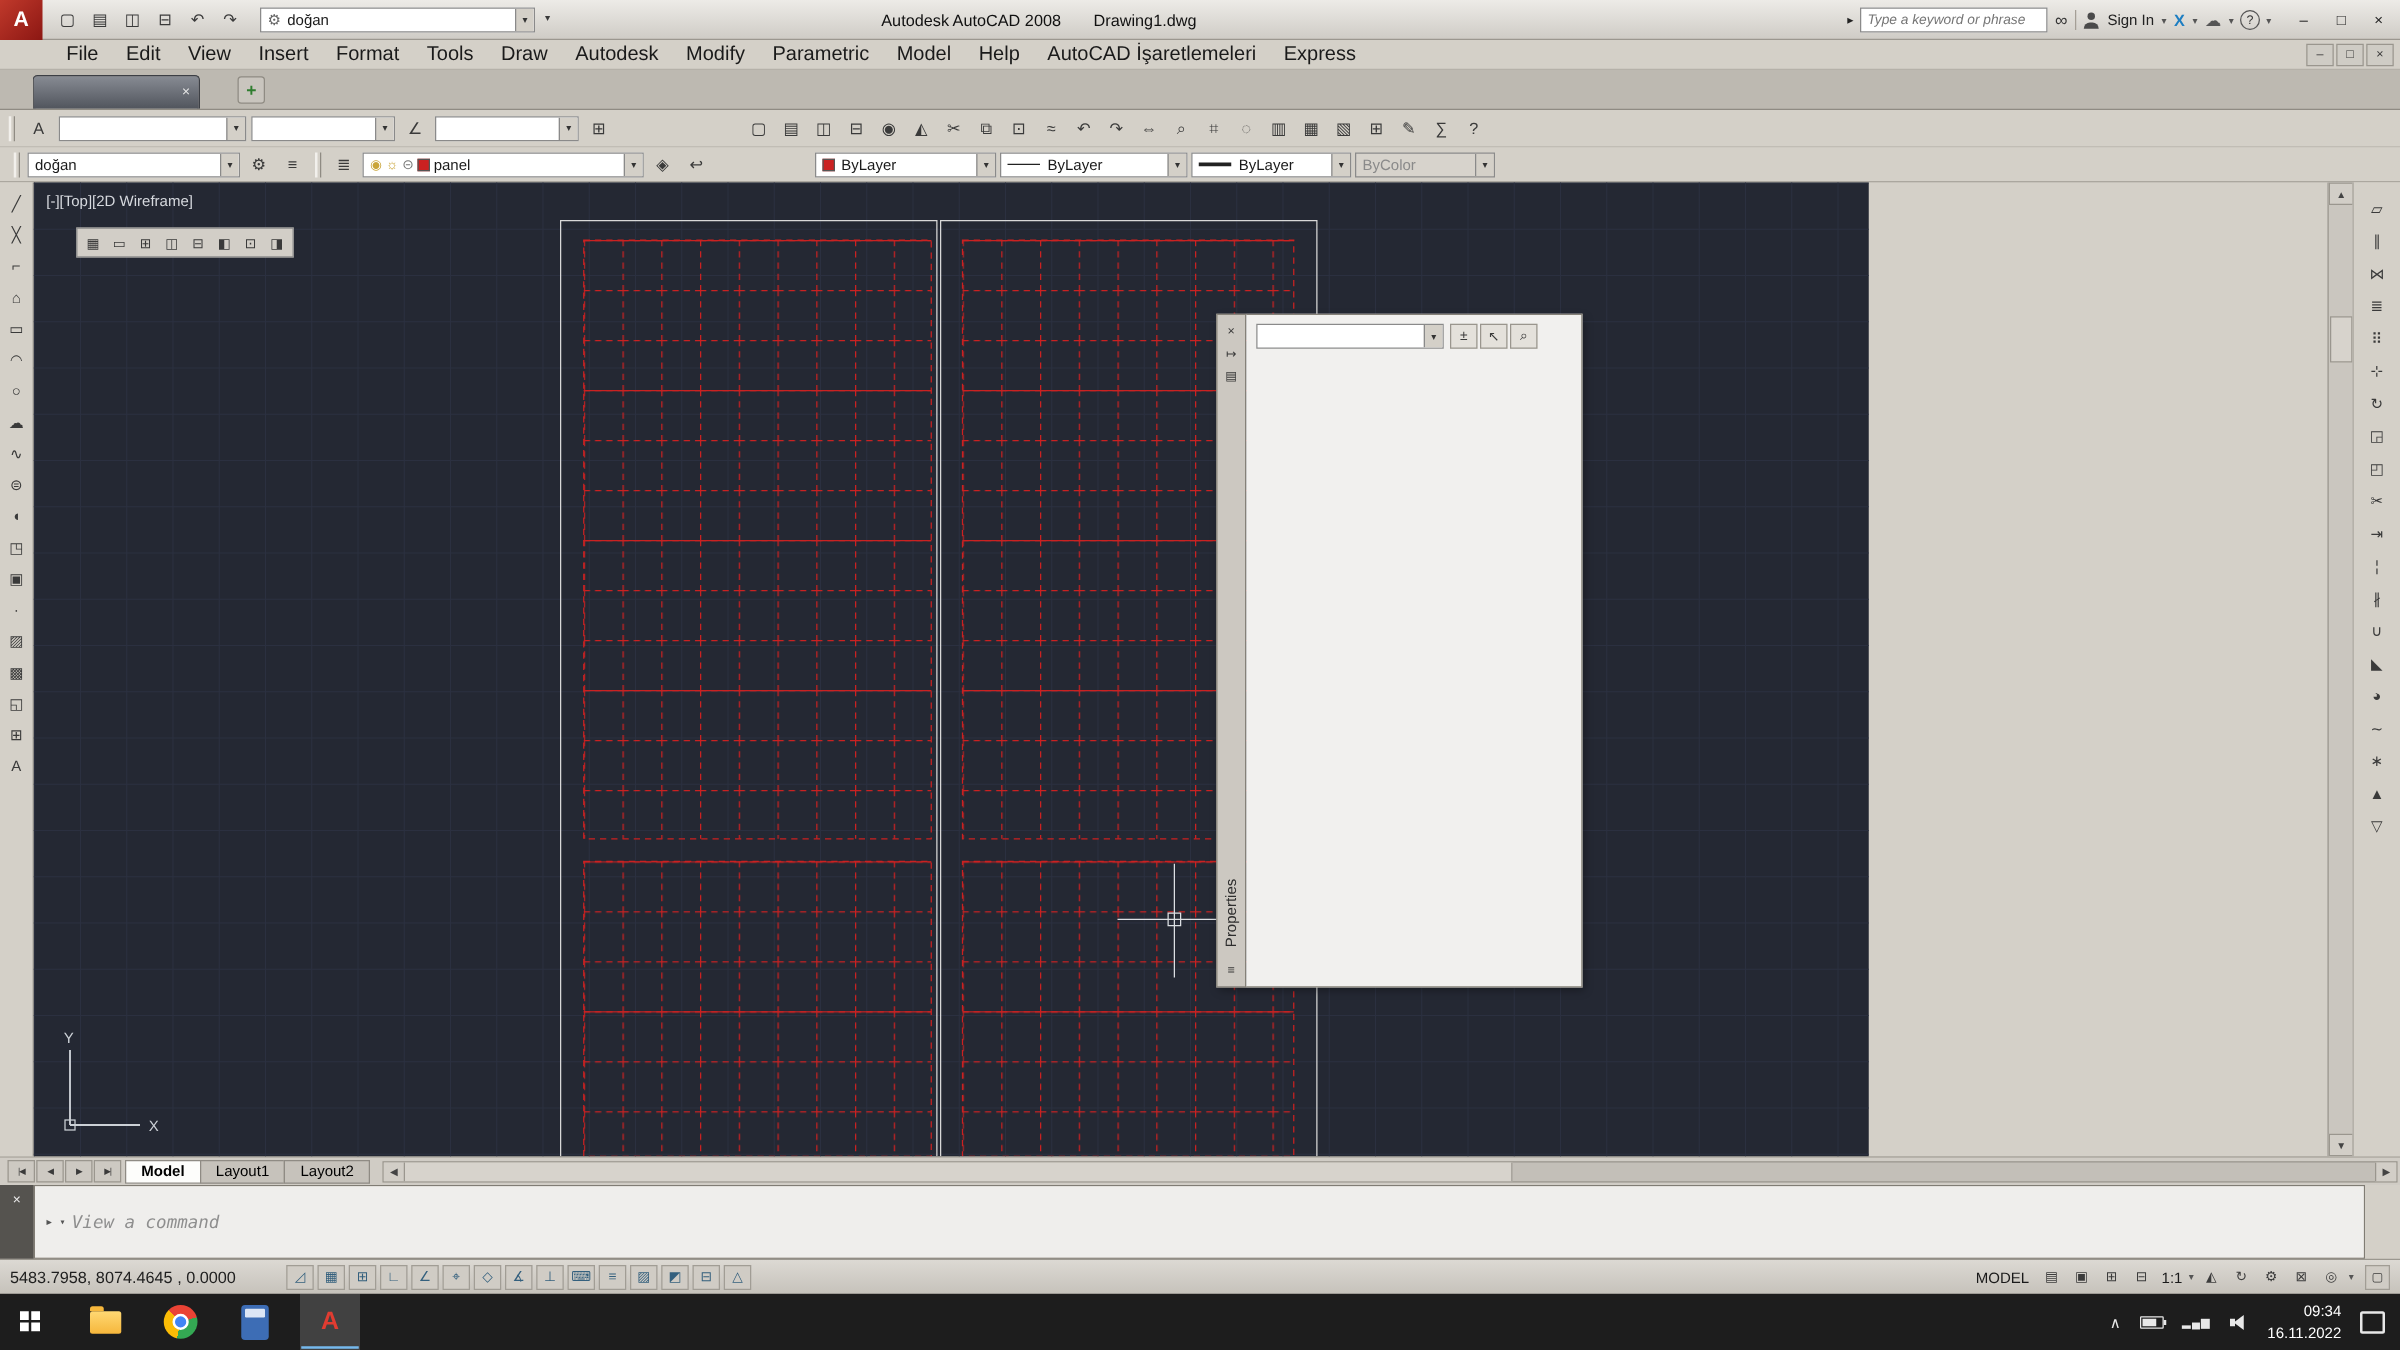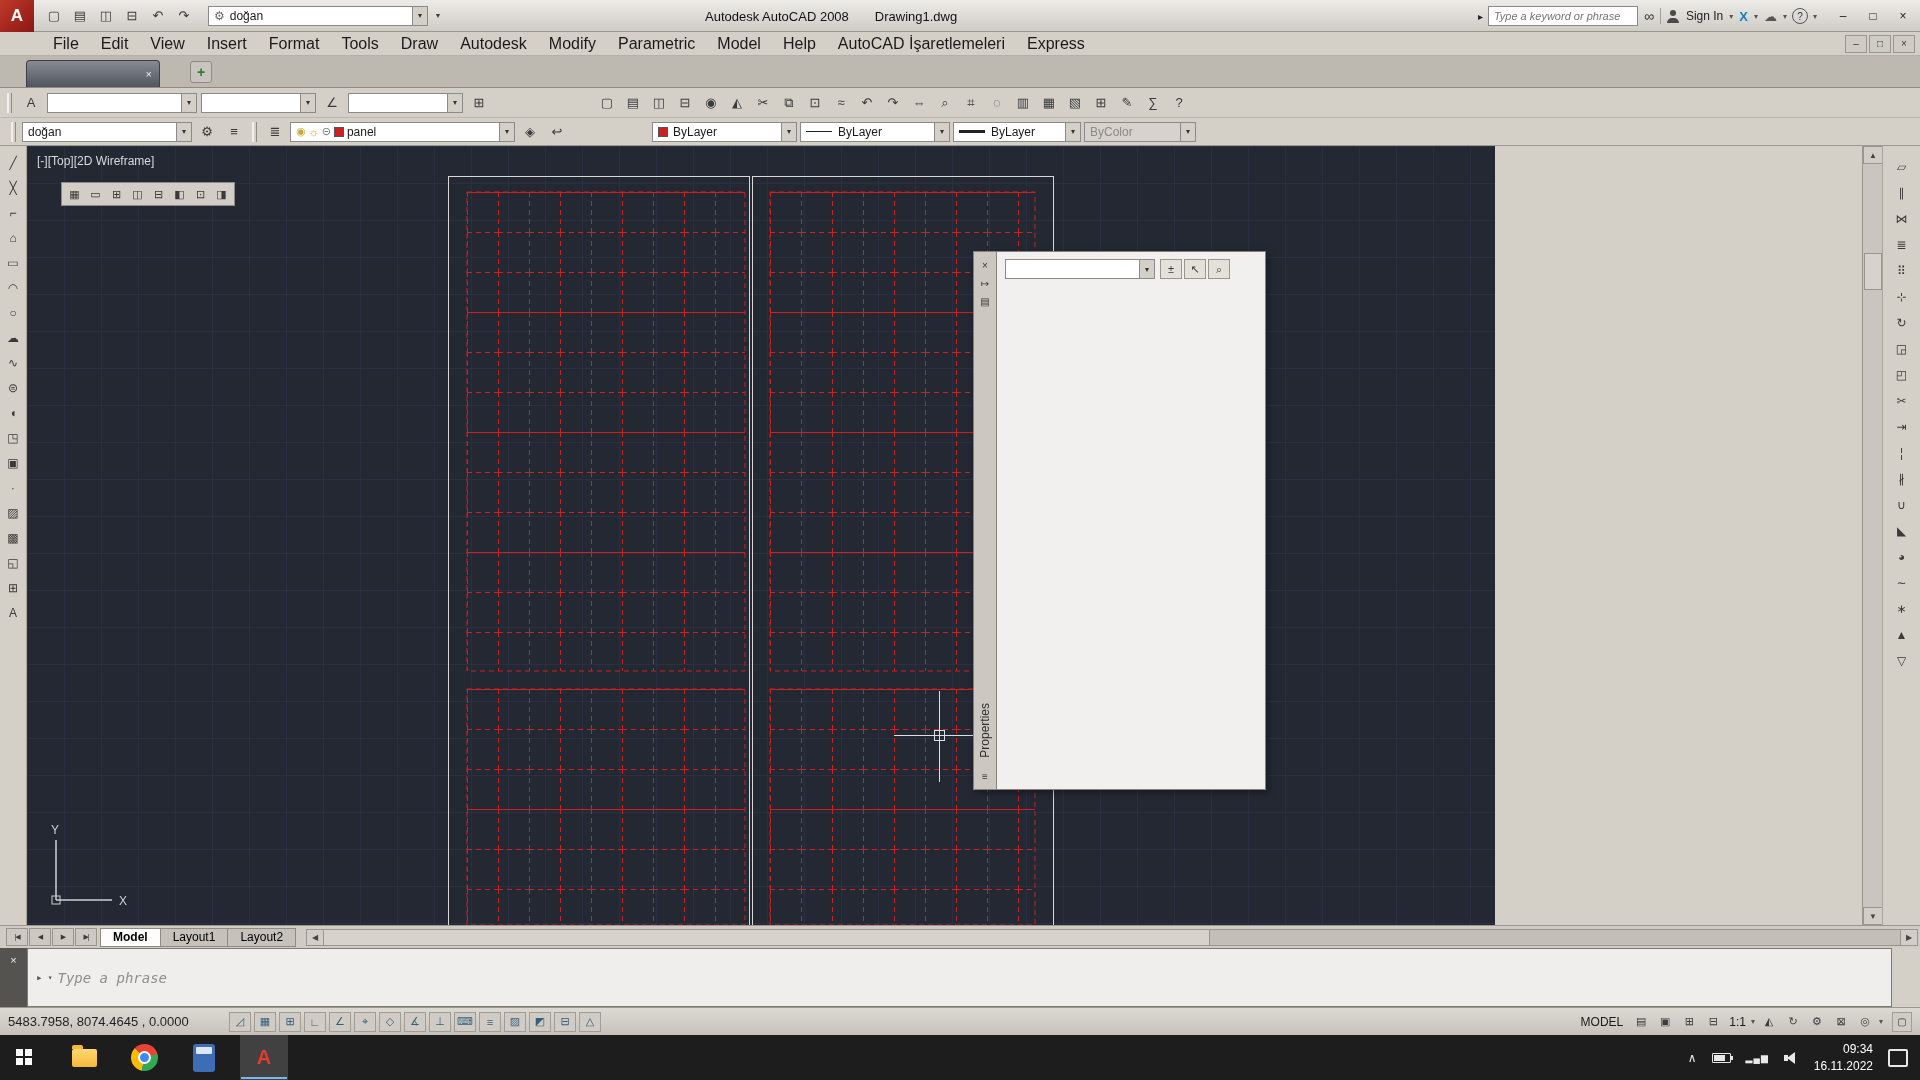--- a/index.html
+++ b/index.html
@@ -550,21 +550,21 @@
 </div>
 
 <div class="cmd">
   <div class="cmd-grip">
     <button class="btn">×</button>
   </div>
   <div class="cmd-main">
     <div class="cmd-line2">
       <span class="pi">▸</span>
       <span class="pc">▾</span>
-      <span>Type a phrase</span>
+      <span>View a command</span>
     </div>
   </div>
 </div>
 
 <div class="statusbar">
   <span class="coords">5483.7958, 8074.4645 , 0.0000</span>
   <div class="toggles">
       <button class="btn toggle">◿</button>
       <button class="btn toggle">▦</button>
       <button class="btn toggle">⊞</button>

